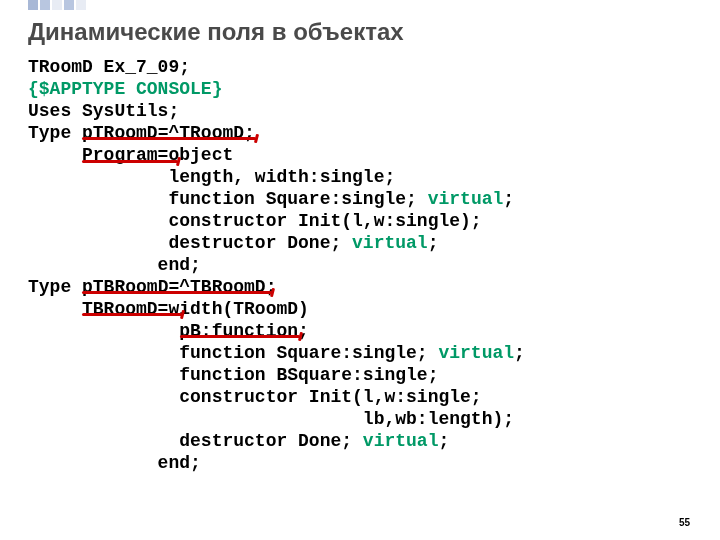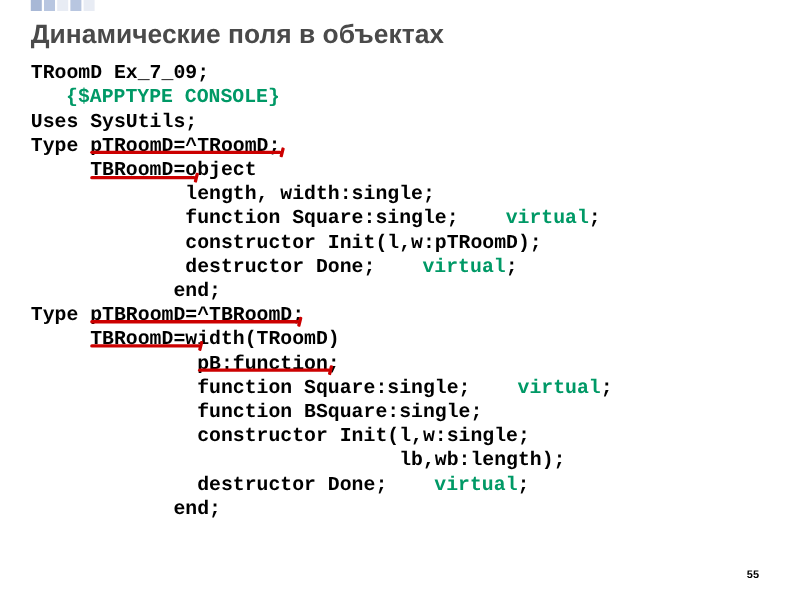--- a/index.html
+++ b/index.html
@@ -38,21 +38,21 @@
     position: absolute;
     top: 56px;
     left: 28px;
     font-family: "Courier New", Courier, monospace;
     font-size: 18px;
     line-height: 22px;
     font-weight: bold;
     color: #000;
     white-space: pre;
   }
-  .green { color: #009966; margin-left: 32px; }
+  .green { color: #009966; }
   .page-num {
     position: absolute;
     bottom: 12px;
     right: 30px;
     font-family: Arial, sans-serif;
     font-size: 10px;
     font-weight: bold;
     color: #000;
     margin-top: 16px;
   }
@@ -84,24 +84,24 @@
   <div class="sq"></div>
   <div class="sq light"></div>
 </div>
 
 <div class="title">Динамические поля в объектах</div>
 
 <div class="code"><span>TRoomD Ex_7_09;</span>
 <span class="green">{$APPTYPE CONSOLE}</span>
 <span>Uses SysUtils;</span>
 <span>Type </span><span>pTRoomD=^TRoomD;</span>
-<span>     TBRoomD=object</span>
+<span>     Program=object</span>
 <span>             length, width:single;</span>
 <span>             function Square:single; </span><span class="green">virtual</span><span>;</span>
-<span>             constructor Init(l,w:pTRoomD);</span>
+<span>             constructor Init(l,w:single);</span>
 <span>             destructor Done; </span><span class="green">virtual</span><span>;</span>
 <span>            end;</span>
 <span>Type </span><span>pTBRoomD=^TBRoomD;</span>
 <span>     TBRoomD=width(TRoomD)</span>
 <span>              pB:function;</span>
 <span>              function Square:single; </span><span class="green">virtual</span><span>;</span>
 <span>              function BSquare:single;</span>
 <span>              constructor Init(l,w:single;</span>
 <span>                               lb,wb:length);</span>
 <span>              destructor Done; </span><span class="green">virtual</span><span>;</span>

